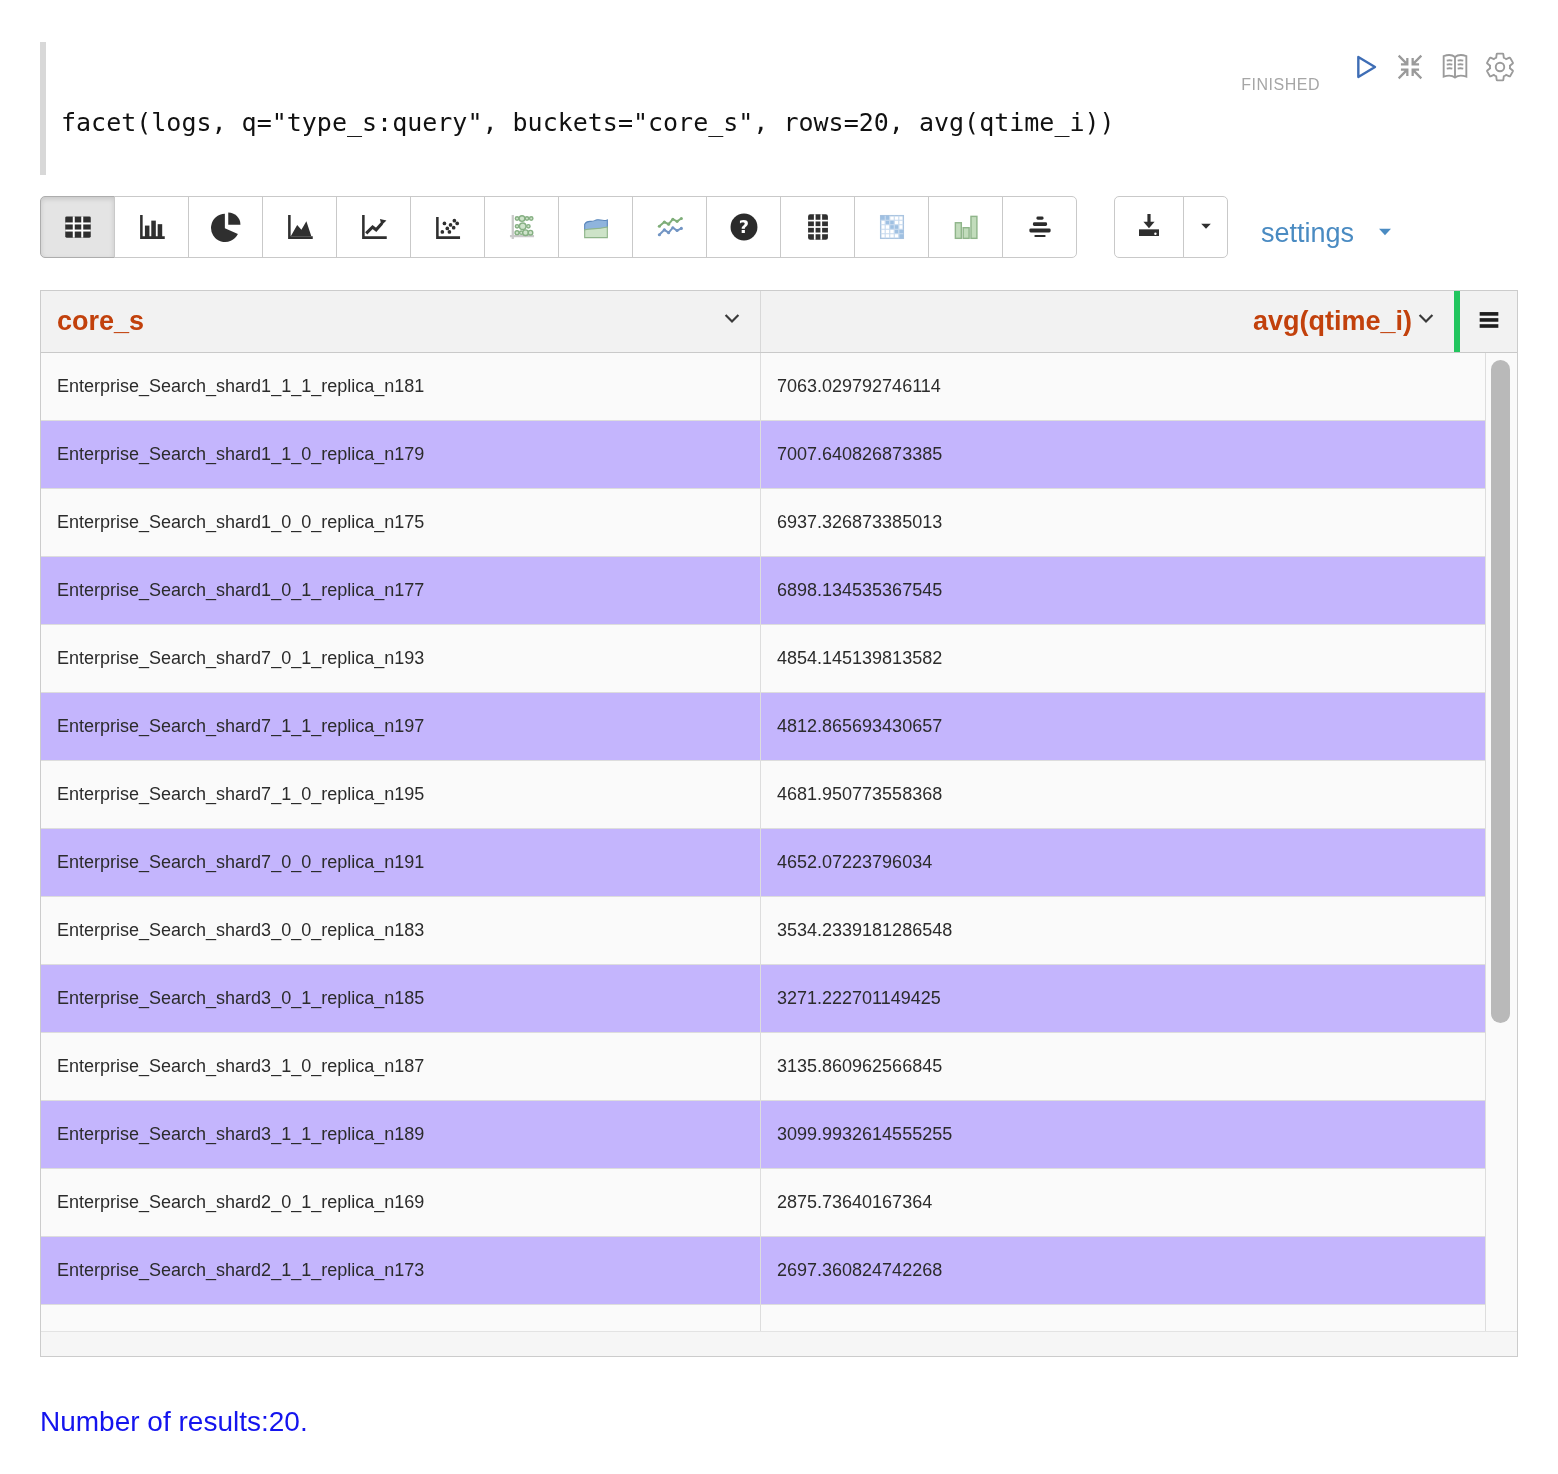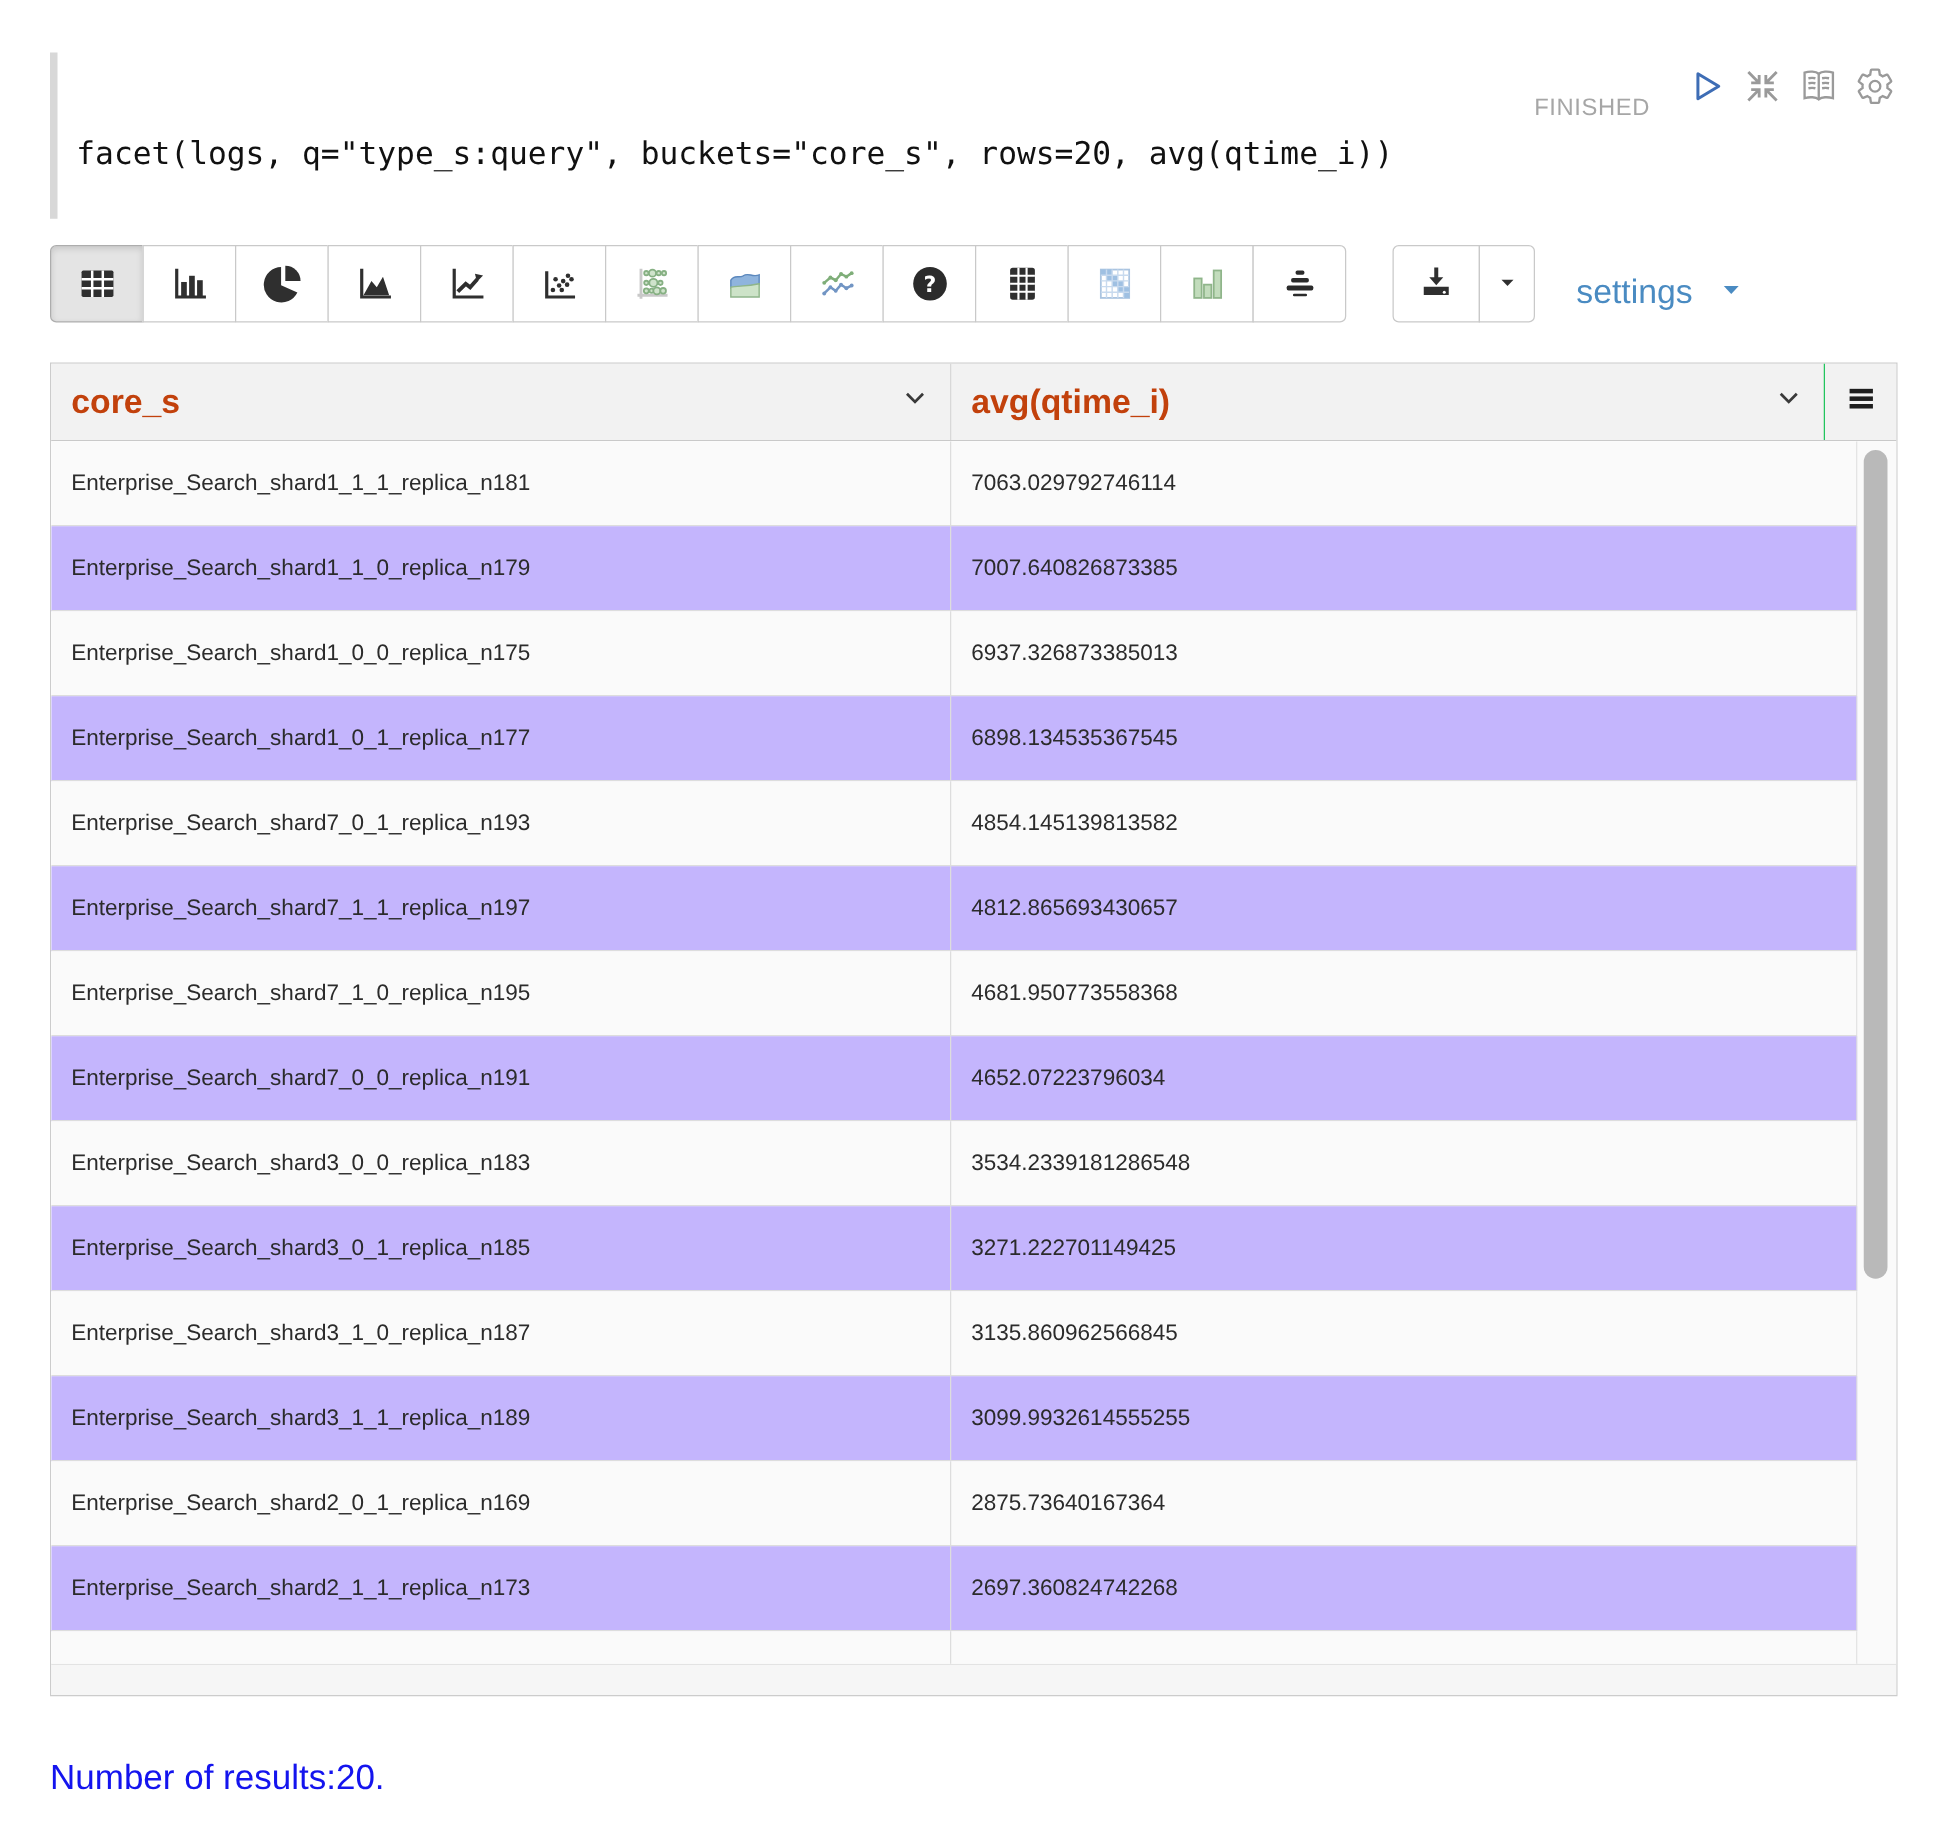--- a/index.html
+++ b/index.html
@@ -9,21 +9,21 @@
     background: #ffffff; font-family: "Liberation Sans", sans-serif;
     overflow: hidden;
   }
 
   
   .controls {
     position: absolute; top: 40px; right: 42px;
     display: flex; align-items: center; gap: 13px;
   }
   .status {
-    color: #a6a6a6; font-size: 19px; letter-spacing: 0.5px; margin-right: 16px; margin-top: 36px;
+    color: #a6a6a6; font-size: 16px; letter-spacing: 0.5px; margin-right: 16px; margin-top: 36px;
   }
   .ctrl-icn { width: 32px; height: 32px; display: inline-flex; cursor: pointer; }
   .ctrl-icn svg { width: 100%; height: 100%; }
 
   
   .code-bar {
     position: absolute; left: 40px; top: 42px; width: 6px; height: 133px;
     background: #d8d8d8;
   }
   .code-text {
@@ -73,21 +73,21 @@
     position: absolute; left: 40px; top: 290px; width: 1478px;
     border: 1px solid #cccccc;
   }
   .t-header { display: flex; height: 62px; background: #f2f2f2; border-bottom: 1px solid #c9c9c9; }
   .th {
     display: flex; align-items: center; justify-content: space-between;
     padding: 0 14px 0 16px; font-size: 27px; font-weight: bold; color: #c2410c;
     cursor: pointer;
   }
   .th1 { width: 720px; border-right: 1px solid #d8d8d8; }
-  .th2 { flex: 1; border-right: 1px solid #22c55e; }
+  .th2 { flex: 1; border-right: 6px solid #22c55e; justify-content: flex-end; }
   .th3 {
     width: 57px; display: flex; align-items: center; justify-content: center;
     cursor: pointer;
   }
   .th svg, .th3 svg { width: 28px; height: 28px; flex: none; }
 
   .t-body-wrap { display: flex; height: 978px; overflow: hidden; background: #fff; }
   .t-rows { flex: 1; }
   .t-row { display: flex; height: 68px; border-bottom: 1px solid #dddddd; background: #c4b5fd; }
   .t-row:nth-child(odd) { background: #fafafa; }

